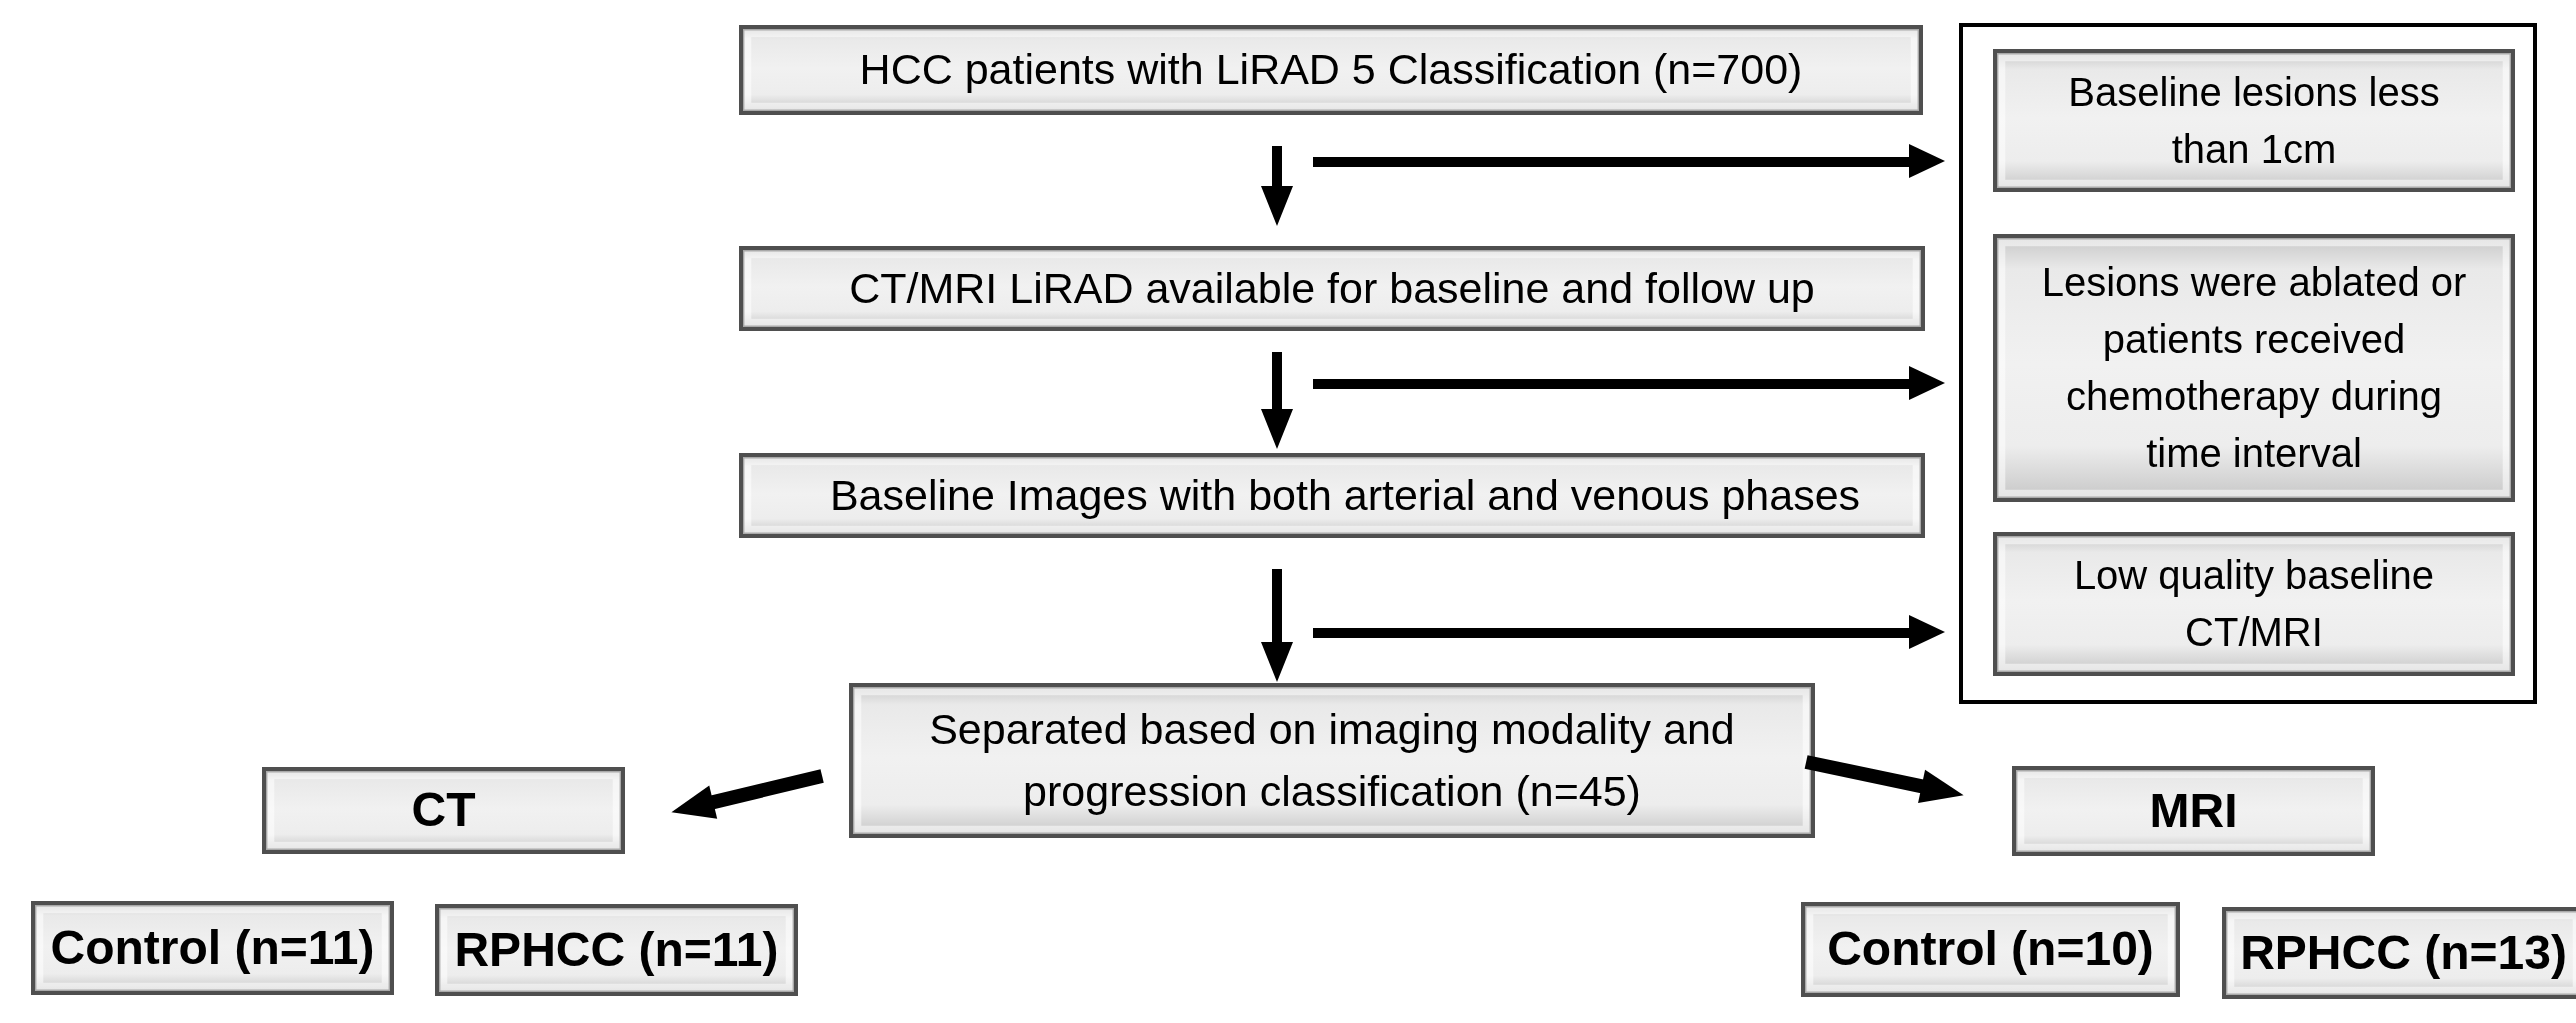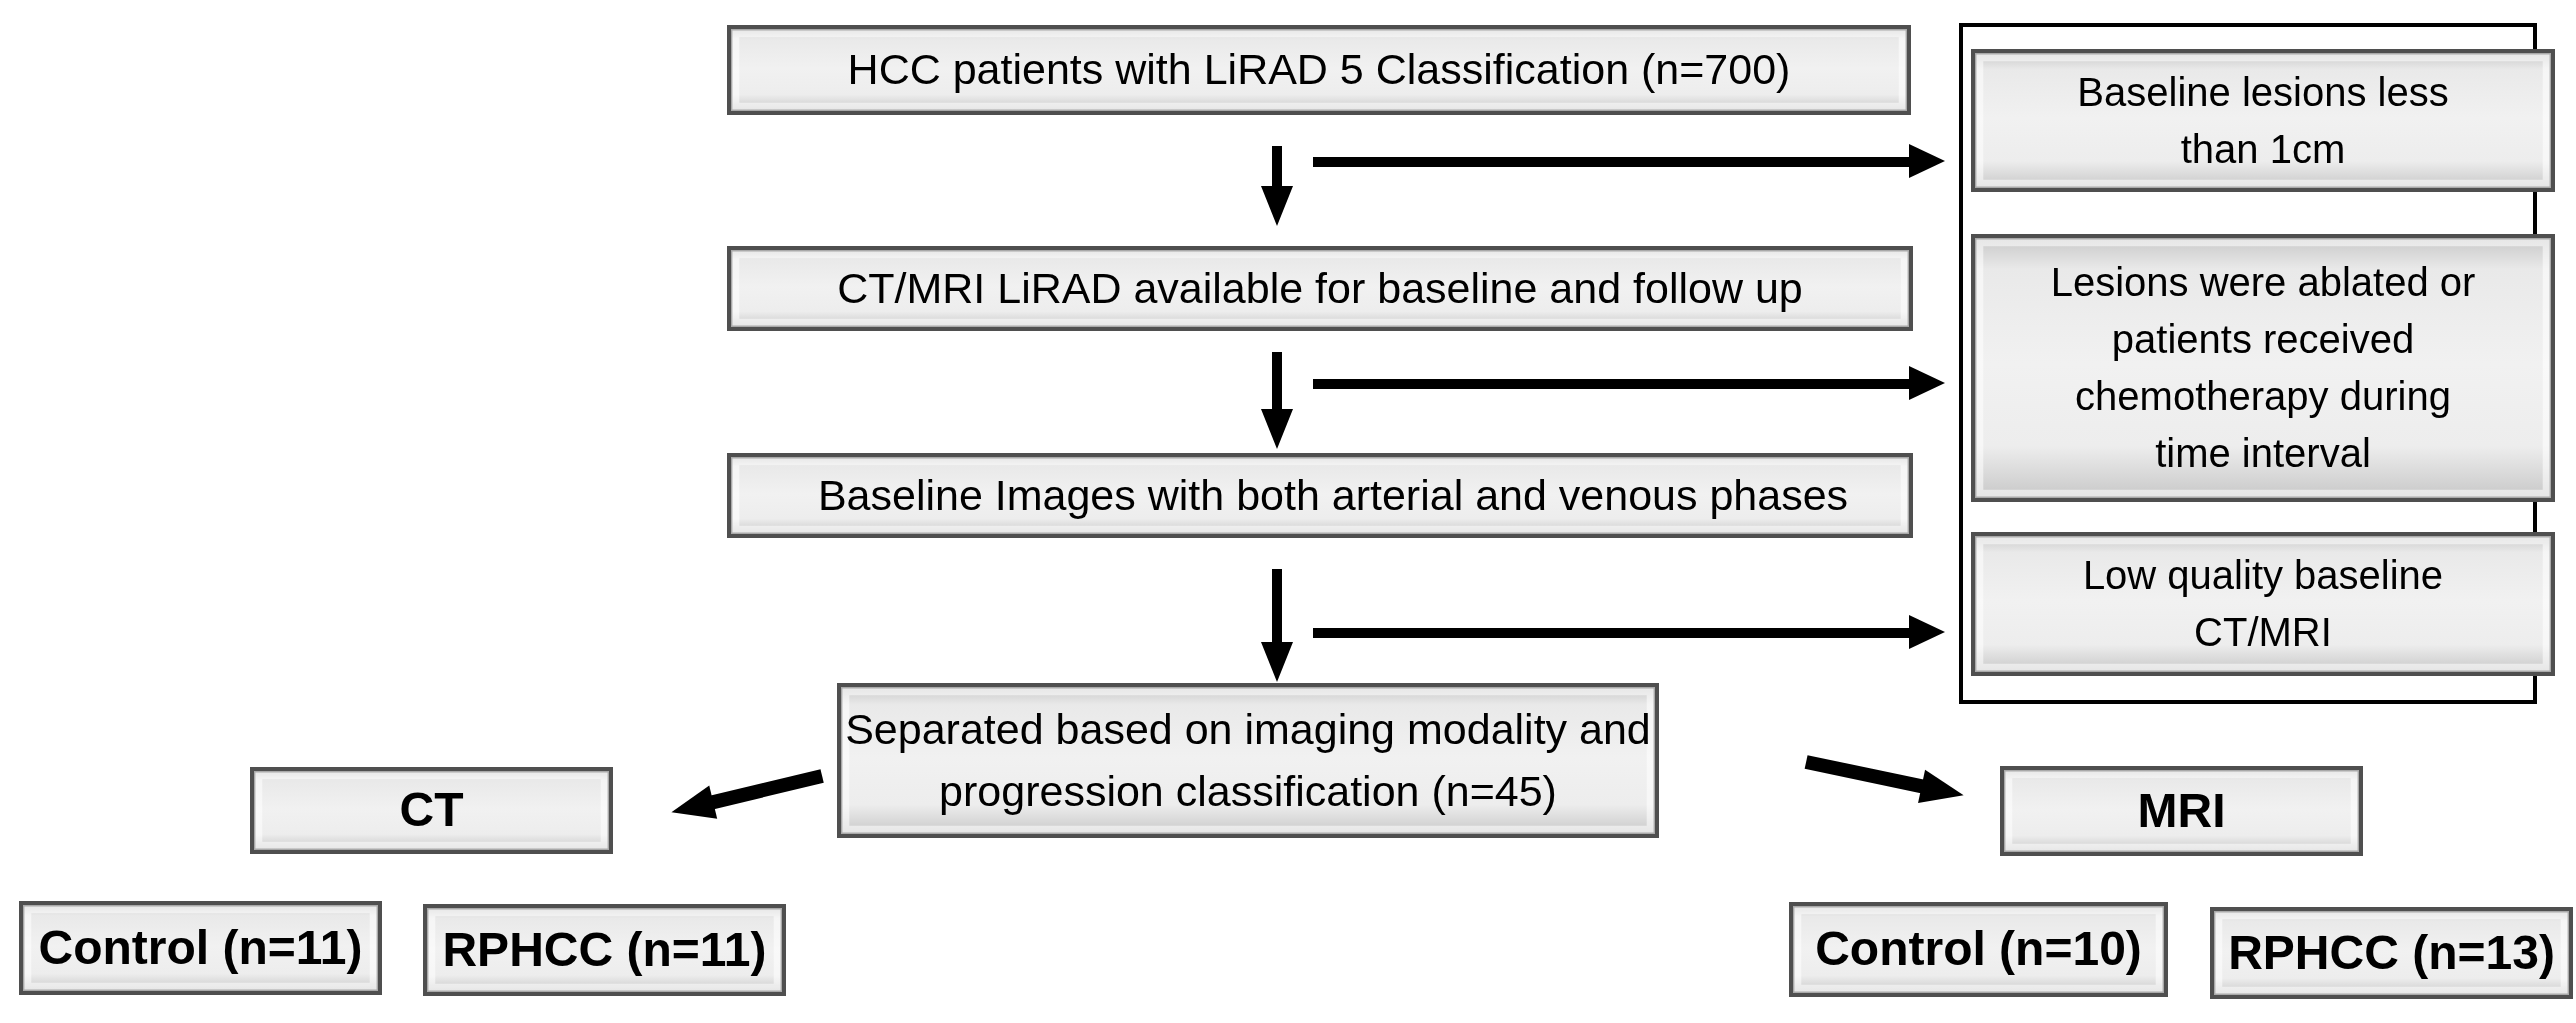--- a/index.html
+++ b/index.html
@@ -18,51 +18,52 @@
     position: absolute;
     box-sizing: border-box;
     border: 4.2px solid #4f4f4f;
     background: linear-gradient(180deg, #c9c9c9 0%, #e9e9e9 12%, #f1f1f1 48%, #ededed 80%, #c8c8c8 100%);
     box-shadow: inset 0 0 0 1.4px #a9a9a9, inset 0 0 0 8.3px rgba(255,255,255,0.55);
     display: flex;
     align-items: center;
     justify-content: center;
     text-align: center;
     line-height: 1.42;
+    margin-left: 12px;
   }
   .node .lbl { display: inline-block; }
 
   .big   { font-size: 43px; }
   .excl  { font-size: 40px; }
   .bold  { font-size: 48px; font-weight: bold; }
 
   
   #box1 { left: 727px; top: 25px;  width: 1184px; height: 90px; }
   #box2 { left: 727px; top: 246px; width: 1186px; height: 85px; }
   #box3 { left: 727px; top: 453px; width: 1186px; height: 85px; padding-left: 26px; }
-  #box4 { left: 837px; top: 683px; width: 822px; height: 155px; }
+  #box4 { left: 837px; top: 683px; width: 966px; height: 155px; }
   #box4 .lbl { max-width: 908px; }
 
   
   #ct     { left: 250px;  top: 767px; width: 363px; height: 87px; }
   #mri    { left: 2000px; top: 766px; width: 363px; height: 90px; }
   #ctrl1  { left: 19px;   top: 901px; width: 363px; height: 94px; }
   #rphcc1 { left: 423px;  top: 904px; width: 363px; height: 92px; }
   #ctrl2  { left: 1789px; top: 902px; width: 379px; height: 95px; }
   #rphcc2 { left: 2210px; top: 907px; width: 363px; height: 92px; }
 
   
   #exclusion-panel {
     position: absolute;
     box-sizing: border-box;
     left: 1959px; top: 23px; width: 578px; height: 681px;
     border: 4.9px solid #000000;
     background: #ffffff;
   }
-  #exclusion-panel .node { left: 8px; width: 584px; }
+  #exclusion-panel .node { left: 18px; width: 522px; }
   #rb1 { top: 22px;  height: 143px; }
   #rb2 { top: 207px; height: 268px; }
   #rb3 { top: 505px; height: 144px; }
   #exclusion-panel .lbl { max-width: 451px; }
 
   
   .arrow { position: absolute; }
   .arrow .shaft { position: absolute; background: #000000; }
   .arrow .head  { position: absolute; width: 0; height: 0; }
 

